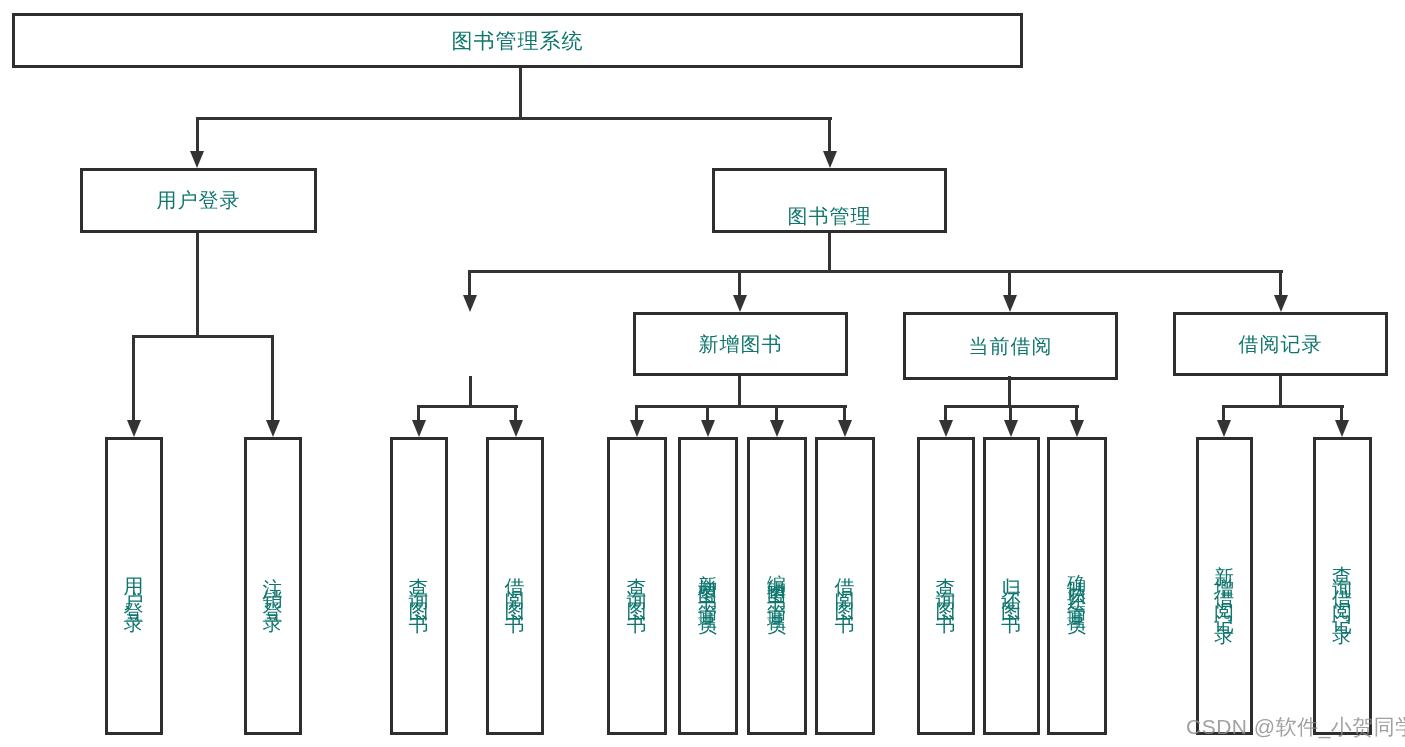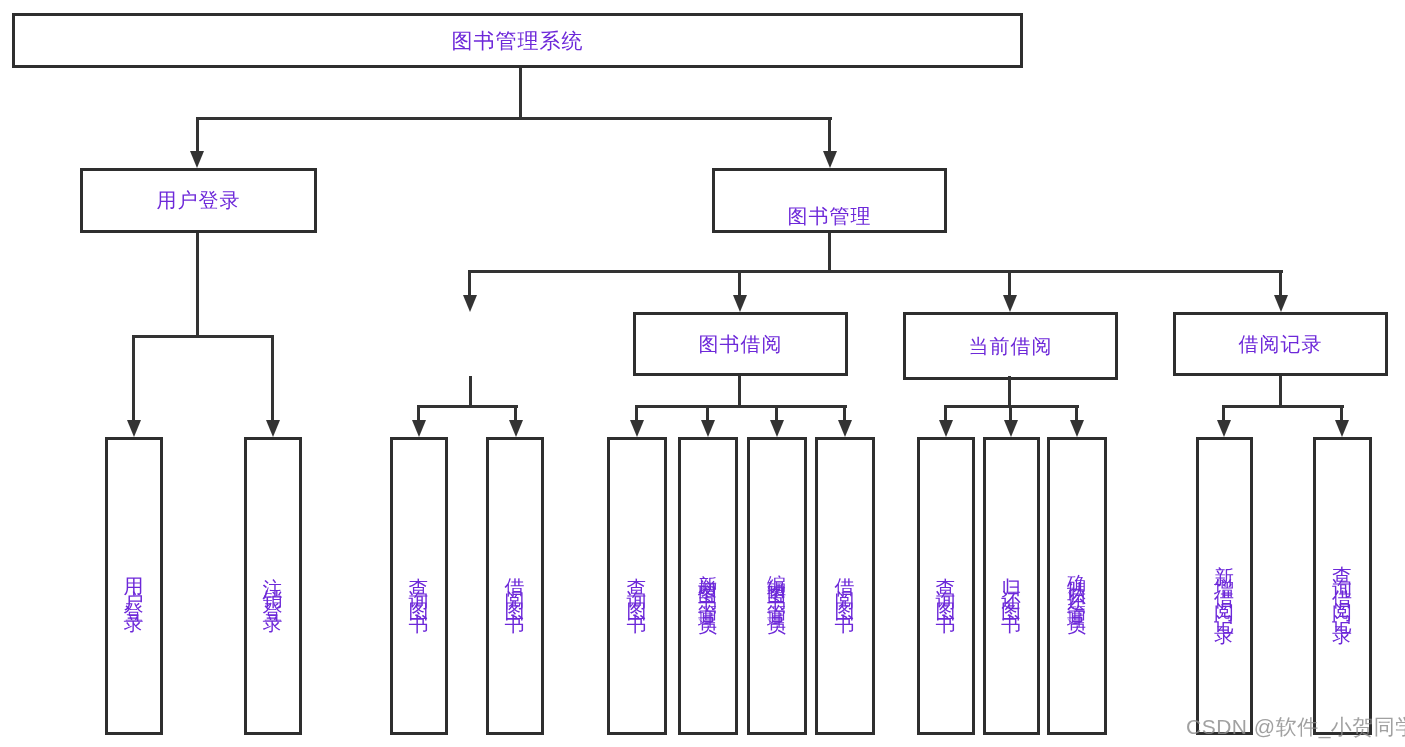--- a/index.html
+++ b/index.html
@@ -3,21 +3,21 @@
 <meta charset="utf-8">
 <style>
   html,body { margin:0; padding:0; background:#ffffff; }
   #canvas {
     position:relative; width:1405px; height:747px; background:#ffffff;
     font-family:"Liberation Sans","DejaVu Sans",sans-serif; overflow:hidden;
   }
   .box {
     position:absolute; background:#ffffff; border:3px solid #2e2e2e;
     box-sizing:border-box; display:flex; align-items:center; justify-content:center;
-    color:#6d28d9;
+    color:#0f766e;
   }
   .hlabel { font-size:20px; letter-spacing:1px; white-space:nowrap; }
   .root-label { font-size:21px; }
   .vtext {
     writing-mode:vertical-rl; text-orientation:mixed;
     font-size:20px; letter-spacing:12px; line-height:1; white-space:nowrap;
   }
   .vtext.long { letter-spacing:6px; font-size:19px; }
   .line { position:absolute; background:#333333; }
   .arr {
@@ -66,21 +66,21 @@
   <div class="line" style="left:468px;top:270px;width:3px;height:28px;"></div>
   <div class="arr" style="left:463px;top:295px;"></div>
   <div class="line" style="left:738px;top:270px;width:3px;height:28px;"></div>
   <div class="arr" style="left:733px;top:295px;"></div>
   <div class="line" style="left:1008px;top:270px;width:3px;height:28px;"></div>
   <div class="arr" style="left:1003px;top:295px;"></div>
   <div class="line" style="left:1279px;top:270px;width:3px;height:28px;"></div>
   <div class="arr" style="left:1274px;top:295px;"></div>
 
   <div class="box" style="left:633px;top:312px;width:215px;height:64px;">
-    <span class="hlabel">图书借阅</span>
+    <span class="hlabel">新增图书</span>
   </div>
   <div class="box" style="left:903px;top:312px;width:215px;height:68px;">
     <span class="hlabel">当前借阅</span>
   </div>
   <div class="box" style="left:1173px;top:312px;width:215px;height:64px;">
     <span class="hlabel">借阅记录</span>
   </div>
 
   <div class="line" style="left:469px;top:376px;width:3px;height:31px;"></div>
   <div class="line" style="left:417px;top:405px;width:101px;height:3px;"></div>

